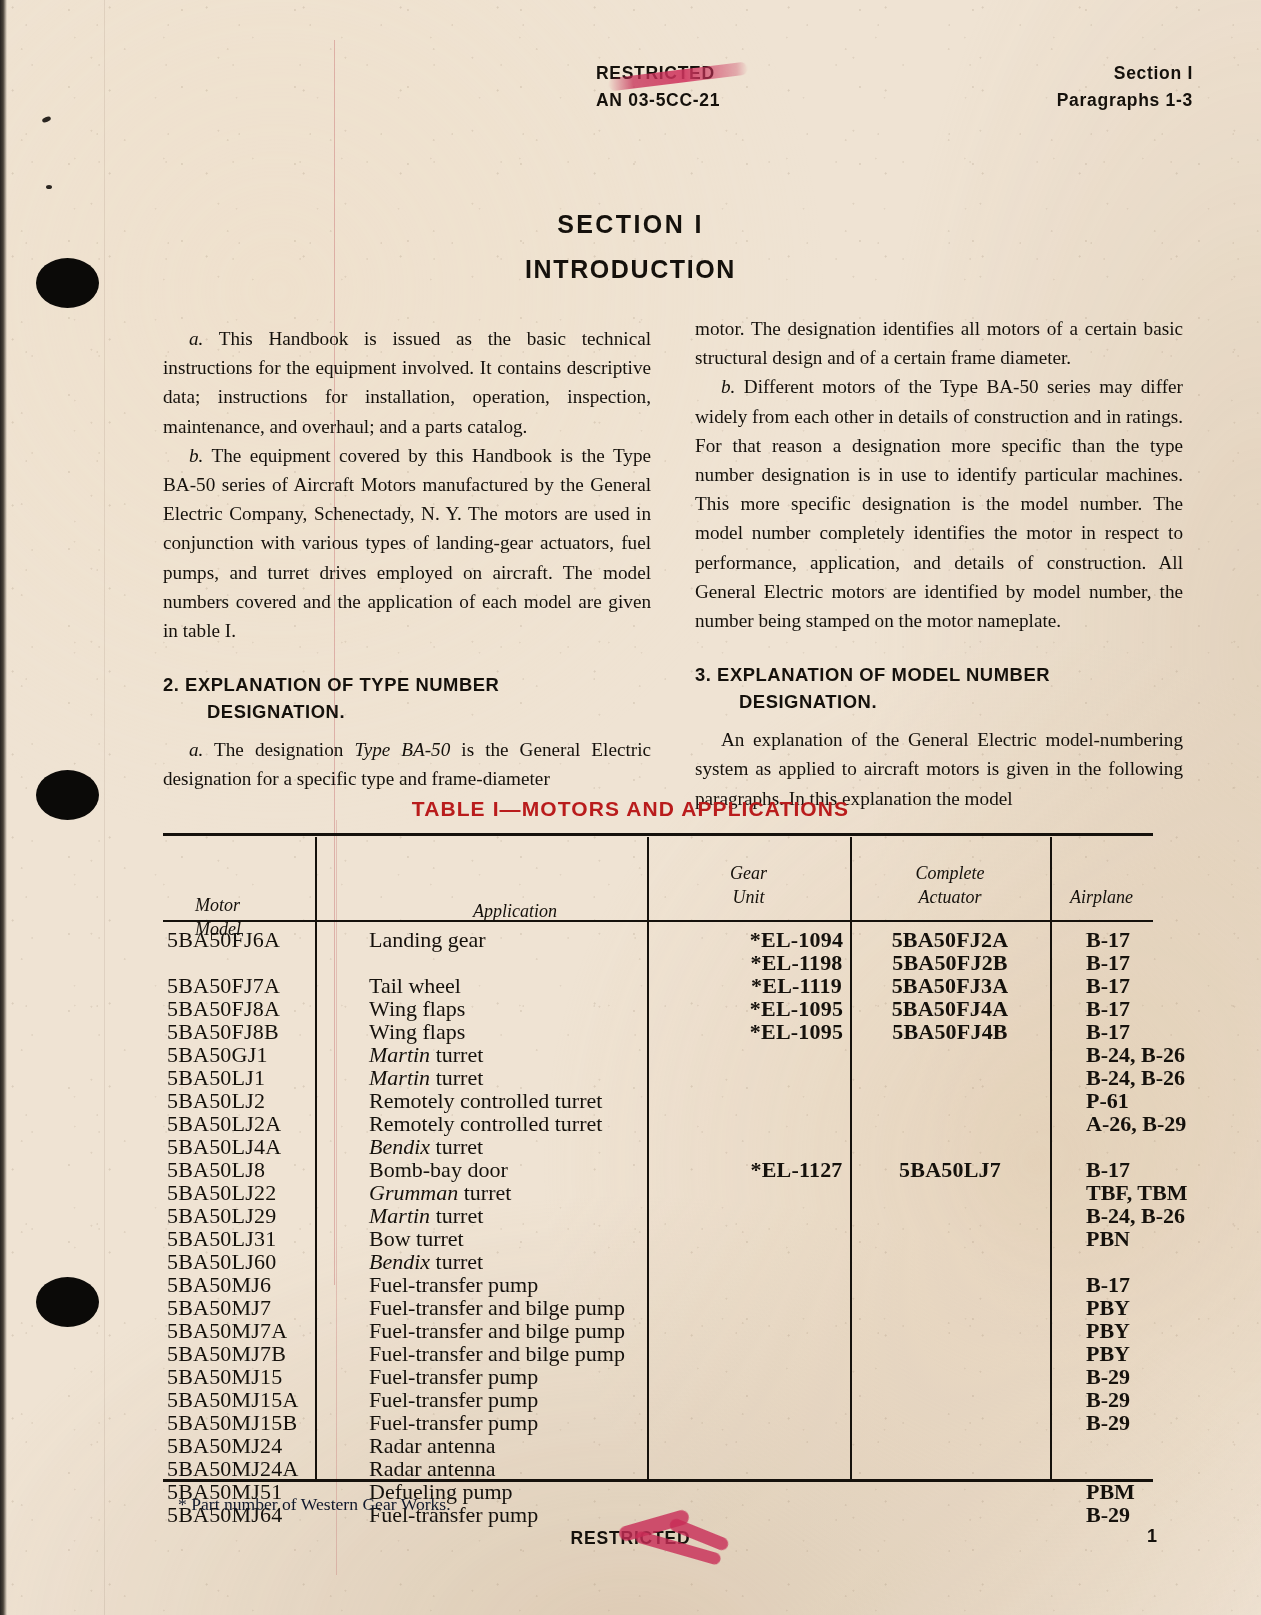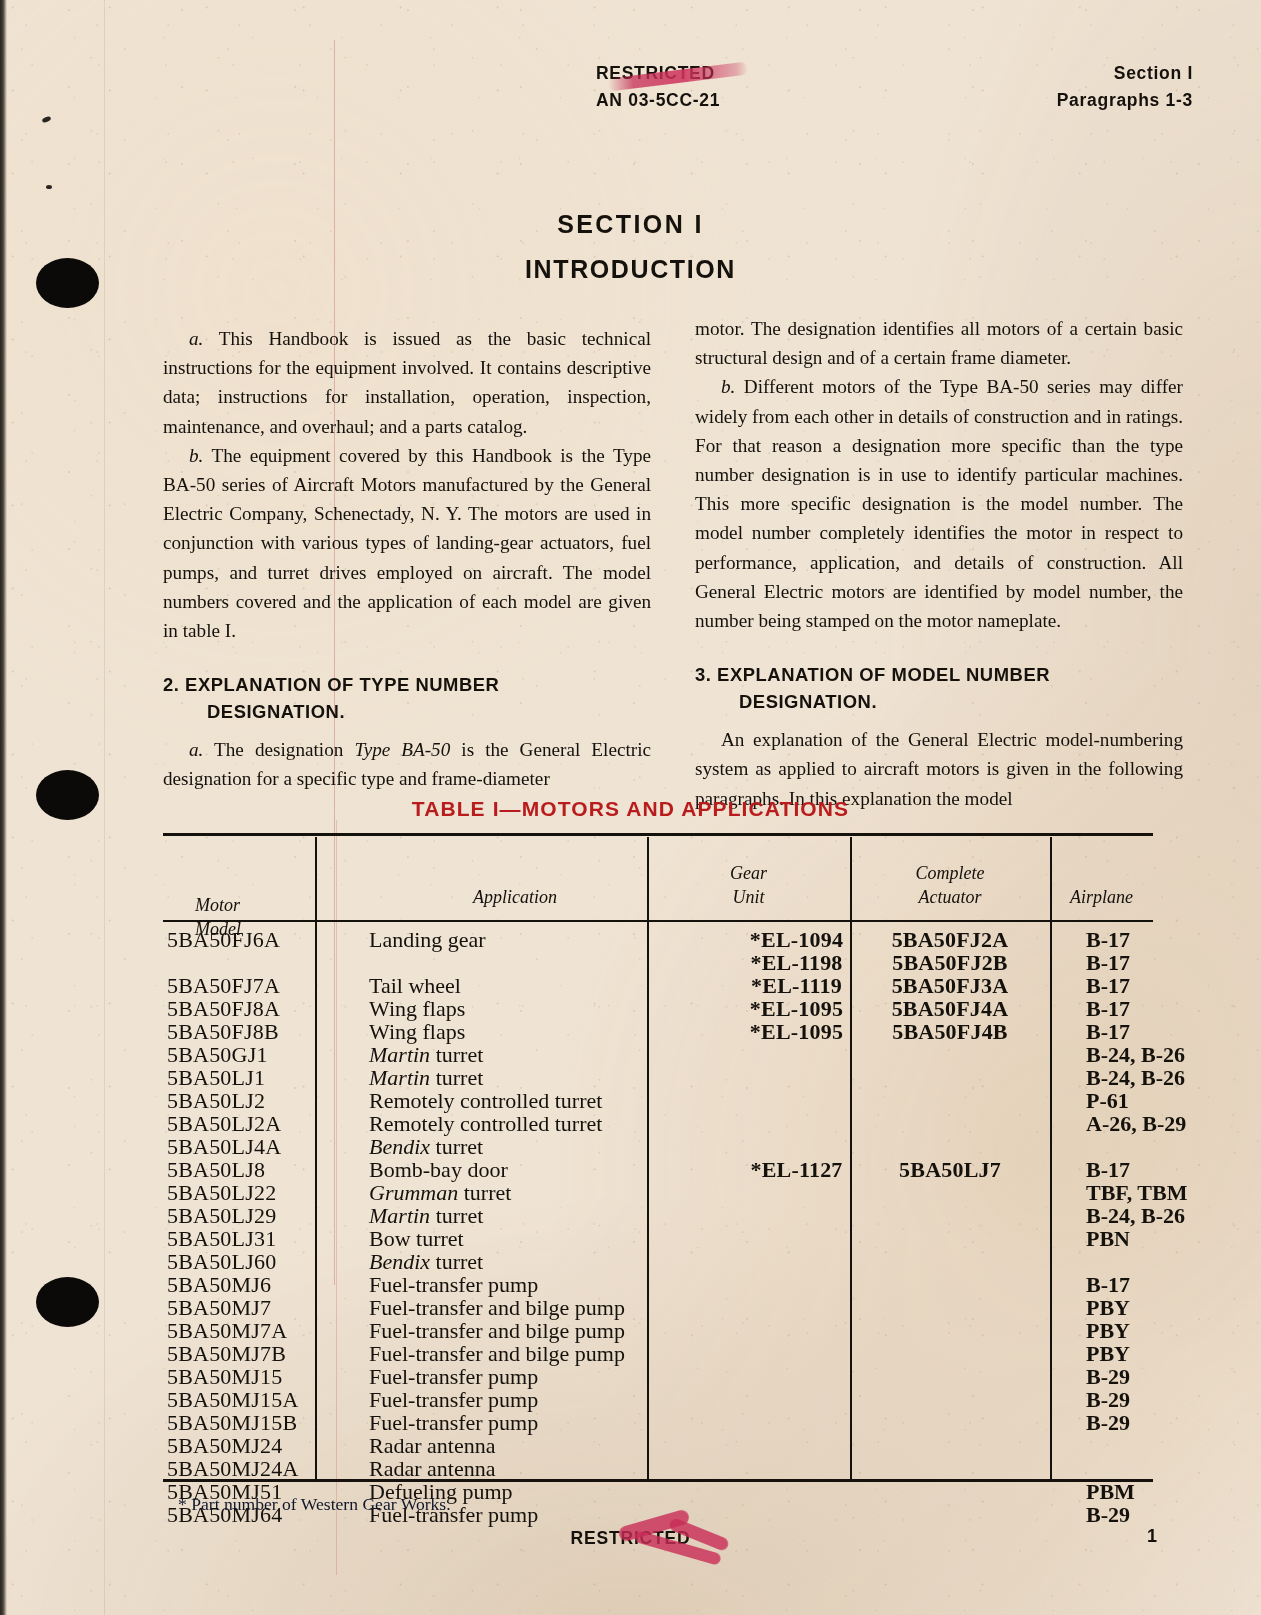--- a/index.html
+++ b/index.html
@@ -222,21 +222,21 @@
     font-style: italic;
     font-size: 18px;
     line-height: 24px;
     color: #15110c;
   }
   .th {
     position: absolute;
     text-align: center;
   }
   .th.c0 { left: 8px;   width: 144px; top: 14px;  text-align: left; padding-left: 24px; box-sizing: border-box; margin-top: 32px; }
-  .th.c1 { left: 152px; width: 400px; top: 38px; }
+  .th.c1 { left: 152px; width: 400px; top: 52px; }
   .th.c2 { left: 484px; width: 203px; top: 14px; }
   .th.c3 { left: 687px; width: 200px; top: 14px; }
   .th.c4 { left: 887px; width: 103px; top: 38px; }
 
   .tbody {
     position: absolute;
     top: 95px;
     left: 0; right: 0;
   }
   .trow {

